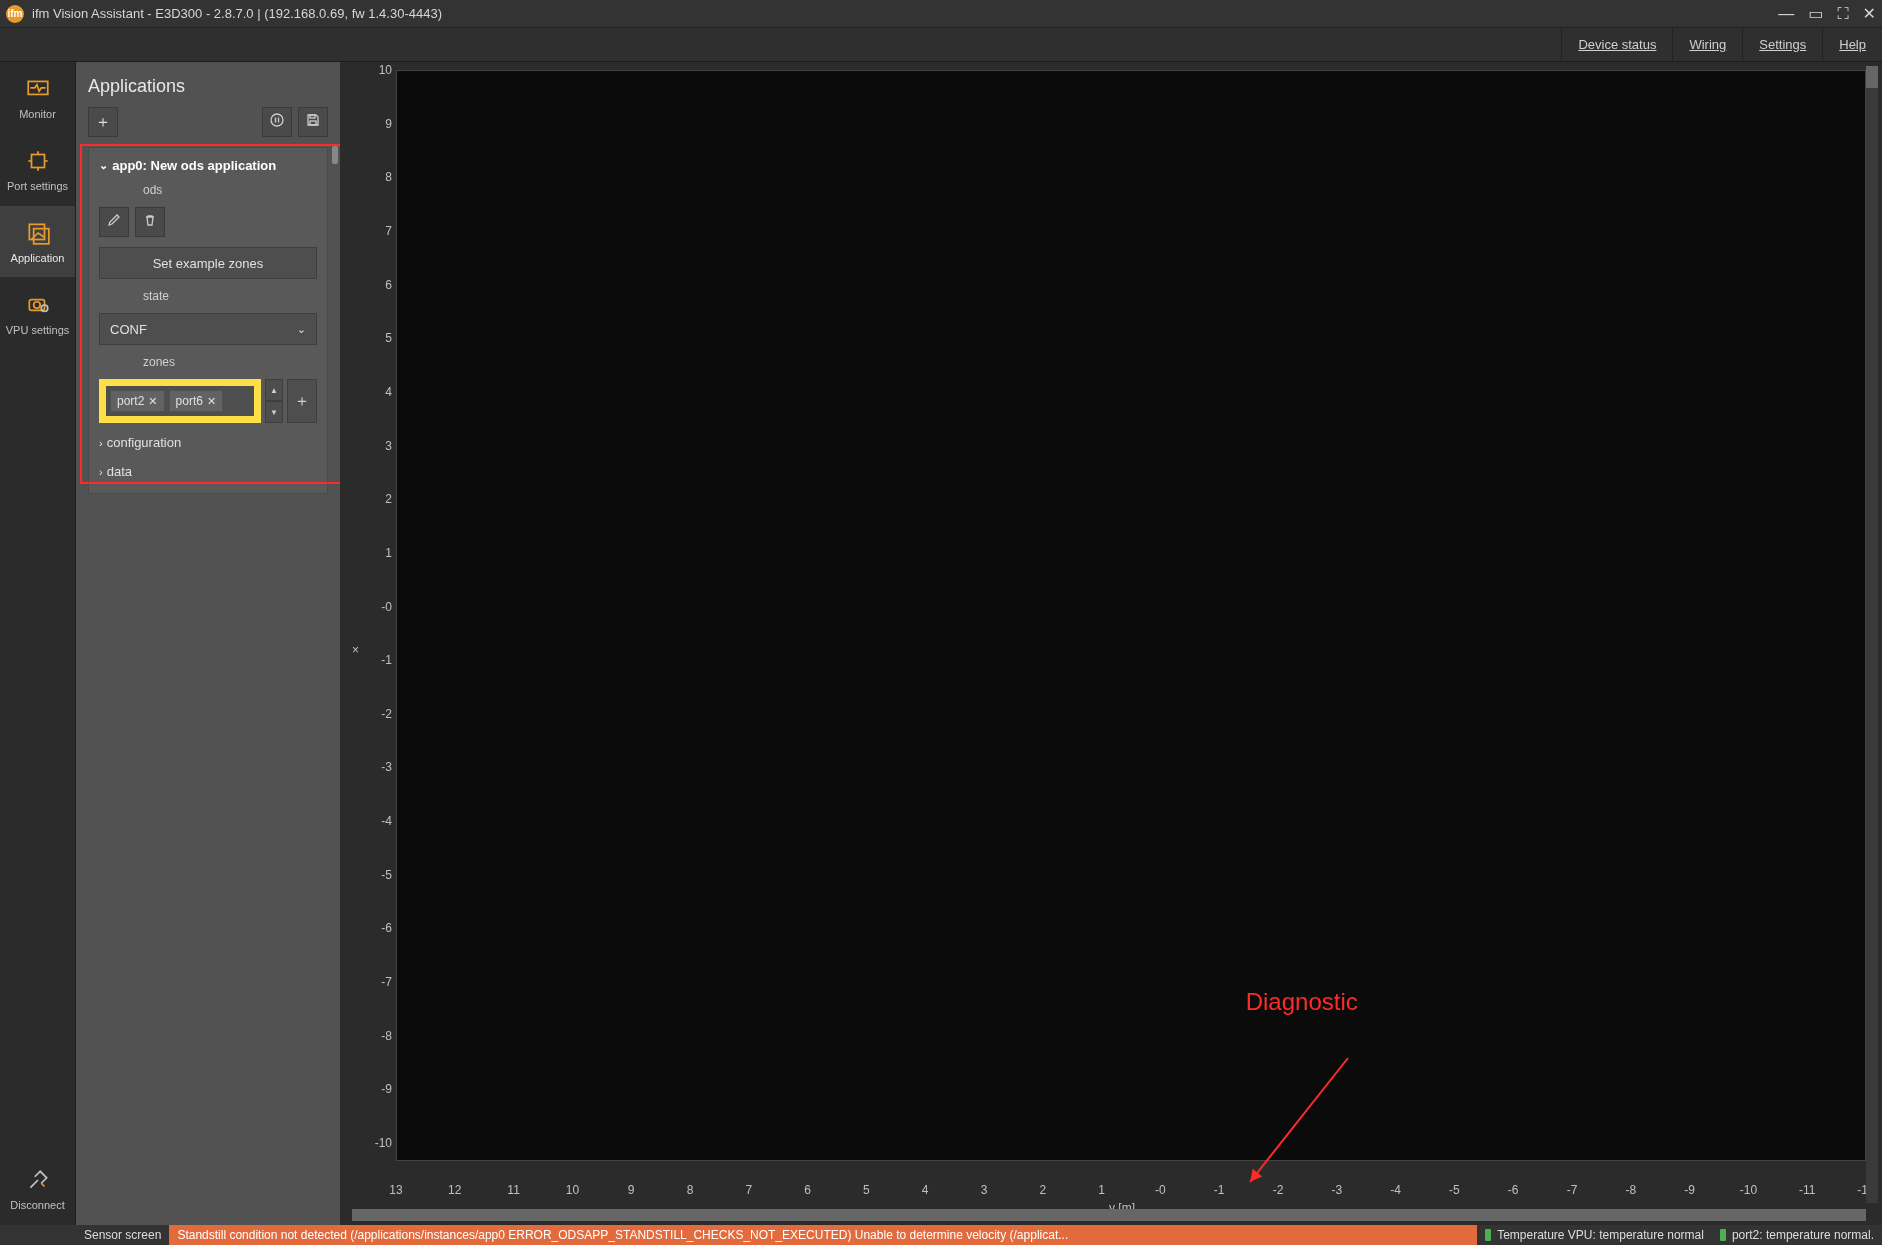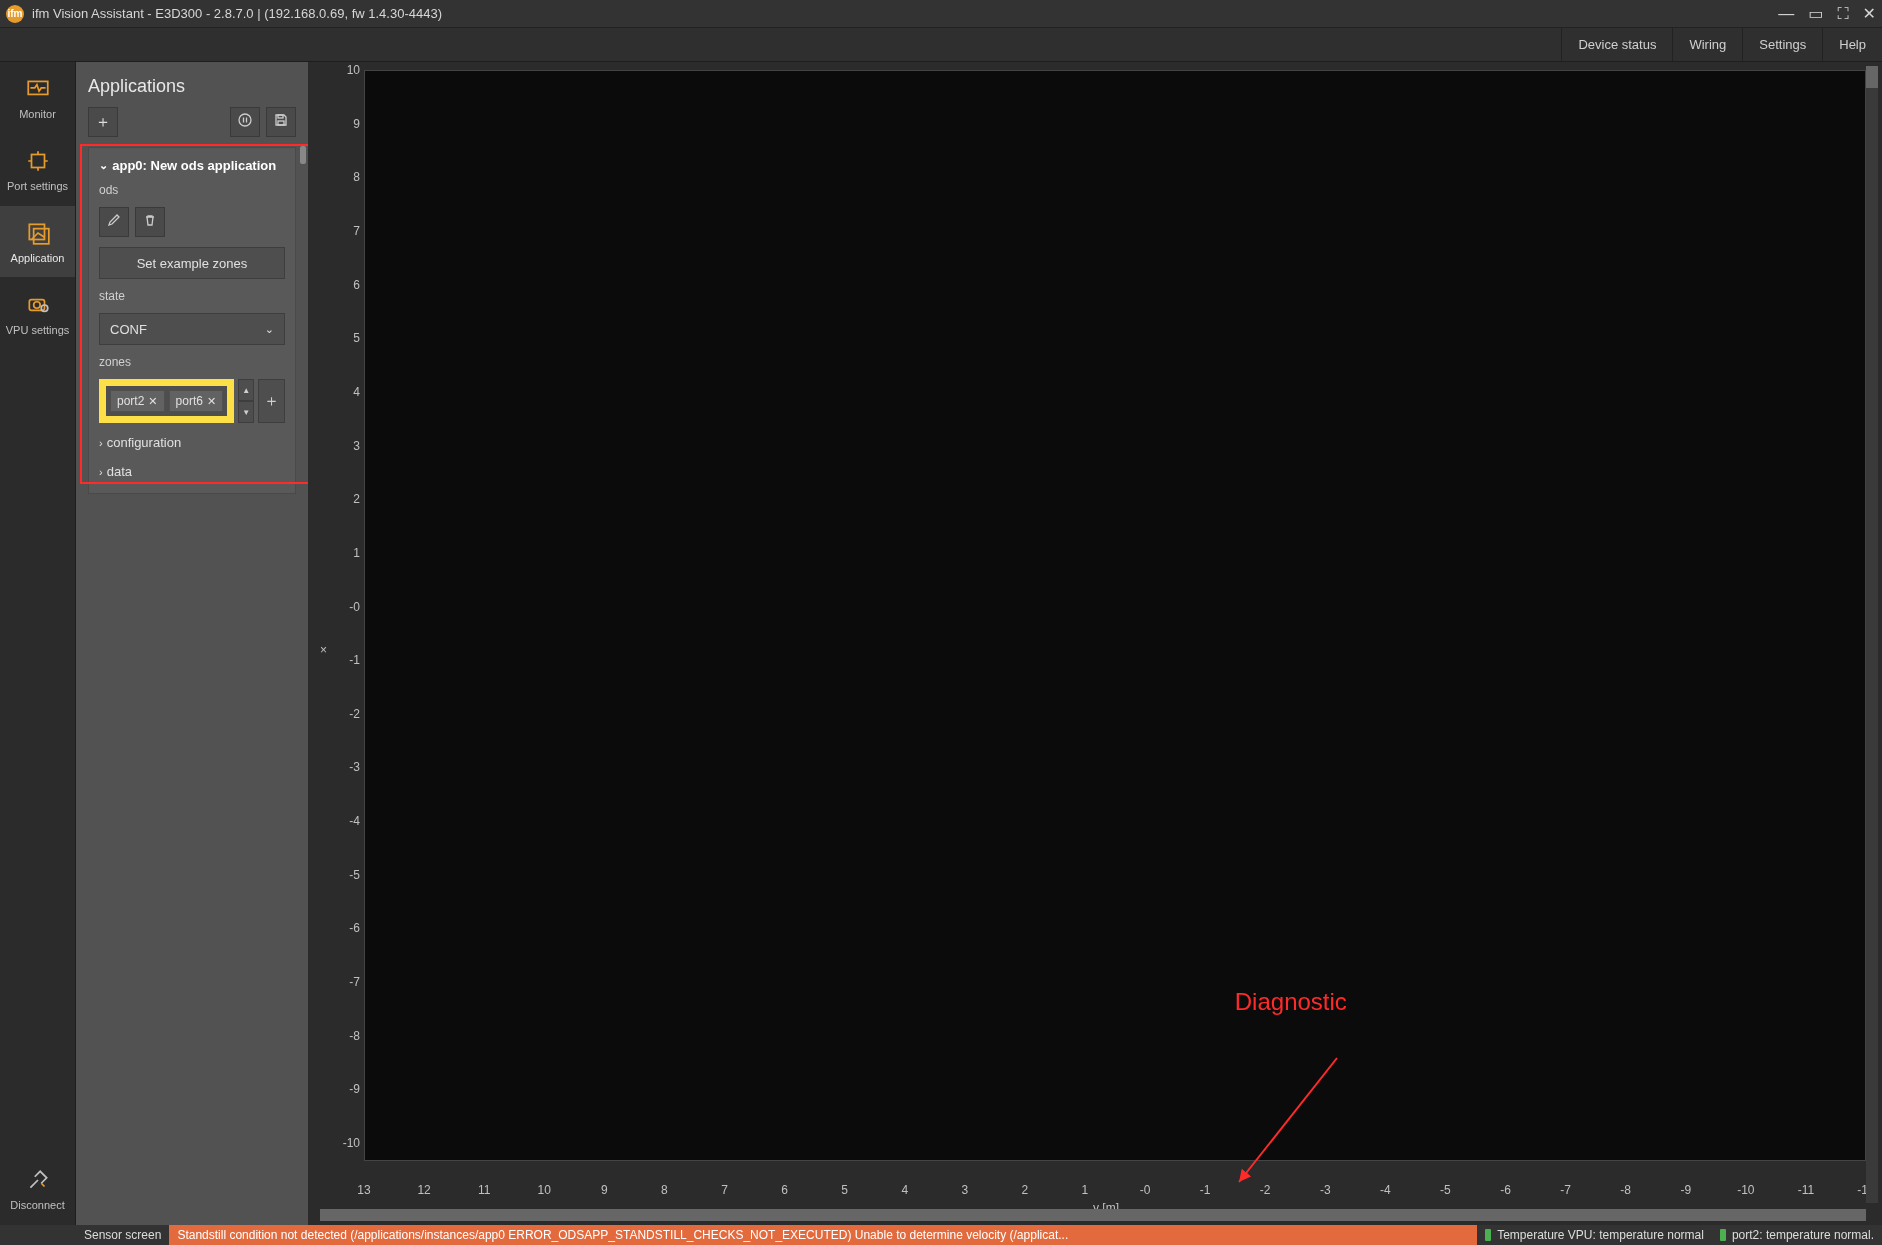--- a/index.html
+++ b/index.html
@@ -37,20 +37,21 @@
   .window-controls { display: flex; gap: 14px; align-items: center; }
   .window-controls span { font-size: 16px; cursor: pointer; }
   
   .menubar {
     height: 34px;
     background: #2f2f2f;
     display: flex;
     justify-content: flex-end;
     align-items: stretch;
     border-bottom: 1px solid #1e1e1e;
+    text-decoration: underline;
   }
   .menubar .menuitem {
     padding: 0 16px;
     display: flex; align-items: center;
     font-size: 13px;
     color: #d0d0d0;
     border-left: 1px solid #222;
     cursor: pointer;
   }
   
@@ -81,21 +82,21 @@
     border-bottom: 1px solid #2b2b2b;
   }
   .navrail .navbtn.active {
     background: #3f3f3f;
     color: #e8e8e8;
   }
   .navrail .navicon svg { width: 26px; height: 26px; }
   .navrail .spacer { flex: 1; }
   
   .sidepanel {
-    width: 232px;
+    width: 264px;
     background: #525252;
     display: flex;
     flex-direction: column;
     padding: 14px 12px 12px 12px;
     gap: 10px;
     position: relative;
   }
   .sidepanel h1 {
     font-size: 18px;
     font-weight: 500;
@@ -122,21 +123,21 @@
     padding: 10px 10px 12px 10px;
     display: flex;
     flex-direction: column;
     gap: 10px;
     position: relative;
   }
   .app-card .title-row {
     display: flex; align-items: center; gap: 4px;
     font-weight: 600; font-size: 13px; color: #fff;
   }
-  .small-label { font-size: 12px; color: #d0d0d0; }
+  .small-label { font-size: 12px; color: #d0d0d0; margin-left: 44px; }
   .btnrow { display: flex; gap: 6px; }
   .wide-btn {
     background: #4e4e4e;
     border: 1px solid #3e3e3e;
     height: 32px;
     display: flex; align-items: center; justify-content: center;
     color: #e0e0e0;
     font-size: 13px;
     cursor: pointer;
     width: 100%;

